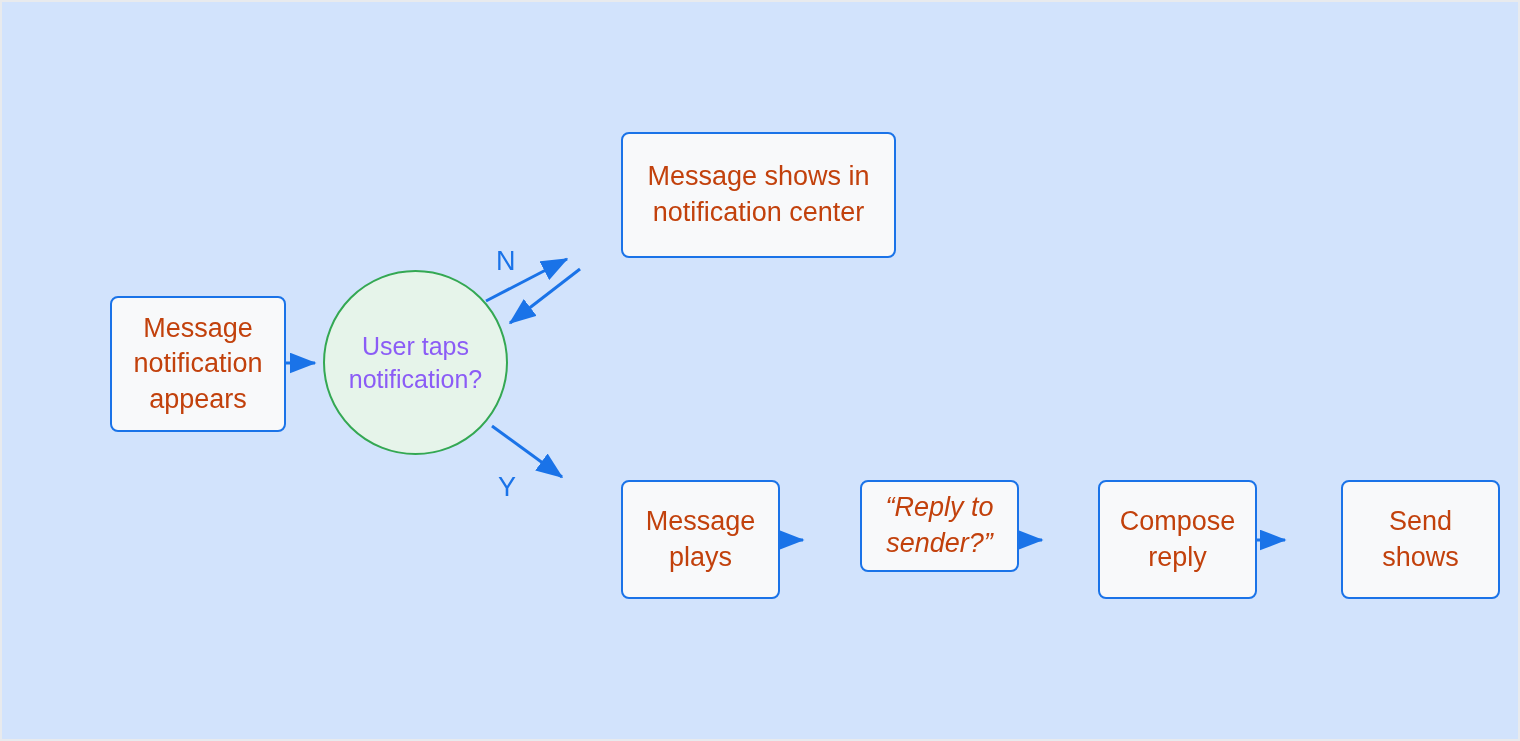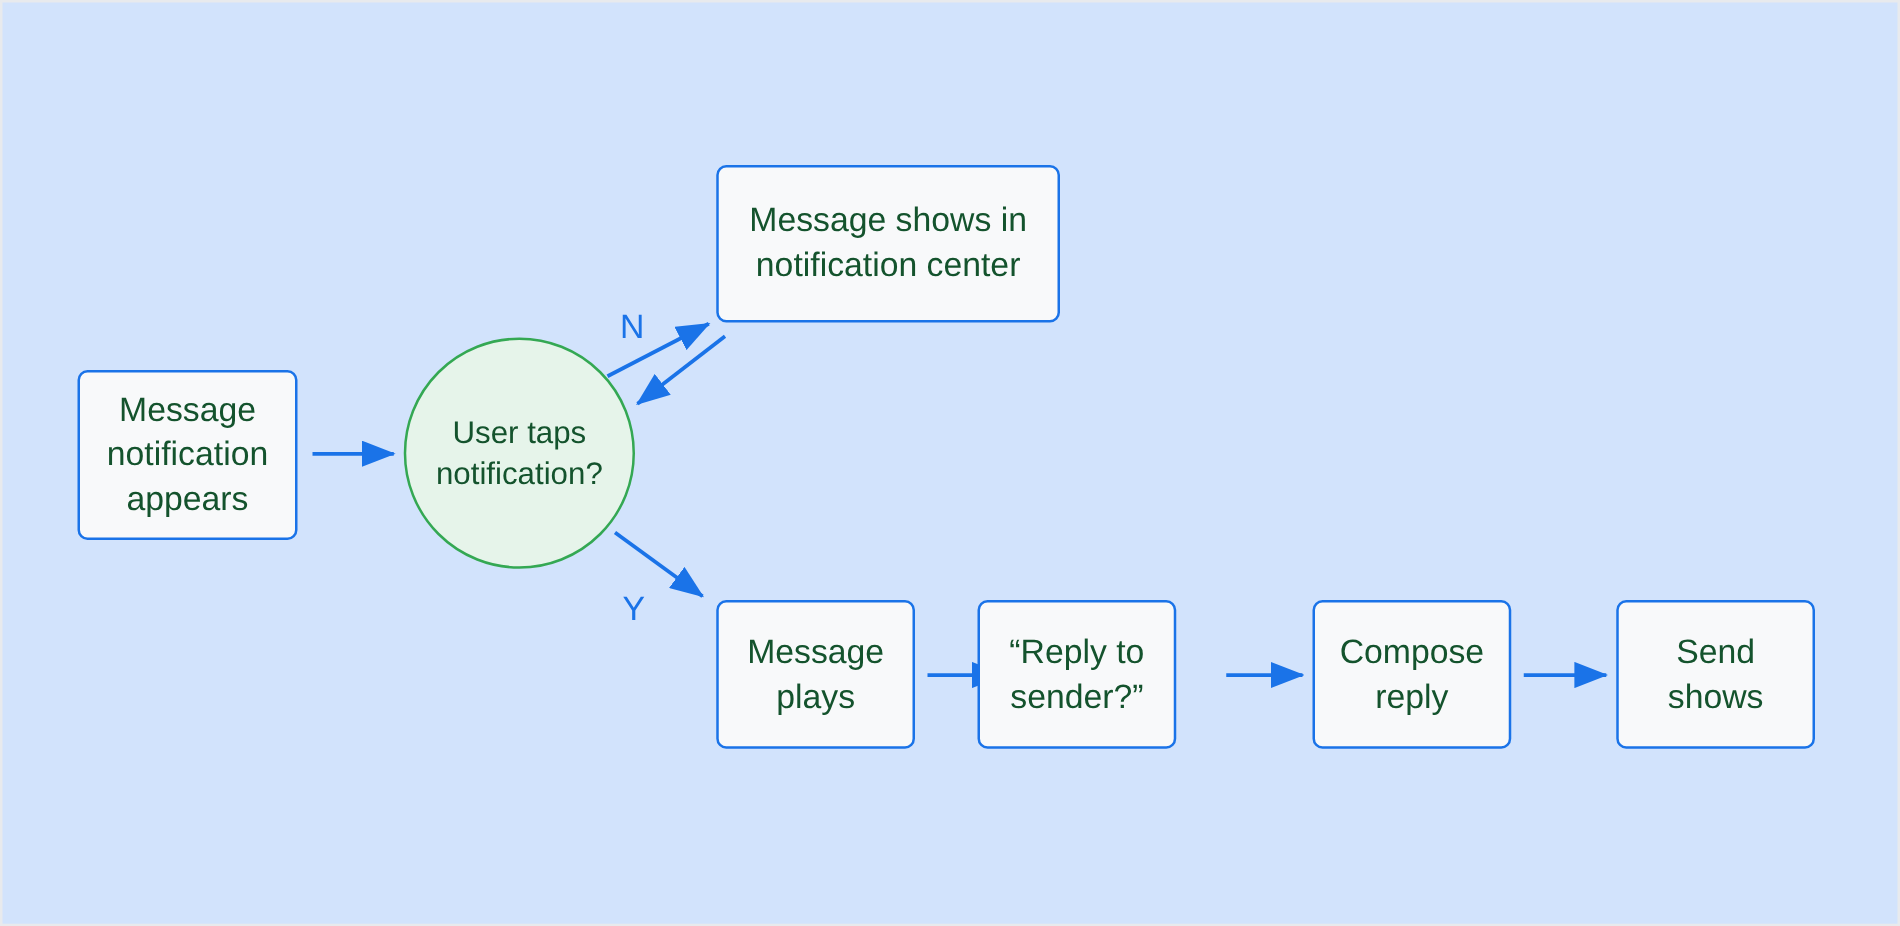--- a/index.html
+++ b/index.html
@@ -31,28 +31,29 @@
     display: flex;
     align-items: center;
     justify-content: center;
     text-align: center;
     line-height: 1.32;
   }
   .node-rect {
     background: #f8f9fa;
     border: 2px solid #1a73e8;
     border-radius: 8px;
-    color: #14532d;
+    color: #c2410c;
     font-size: 27px;
+    margin-left: 48px;
   }
   .node-circle {
     background: #e6f4ea;
     border: 2px solid #34a853;
     border-radius: 50%;
-    color: #14532d;
+    color: #8b5cf6;
     font-size: 25px;
   }
   .node-label {
     display: block;
     white-space: pre-line;
     padding: 0 10px;
   }
   .edge-label {
     position: absolute;
     color: #1a73e8;
@@ -116,21 +117,21 @@
   <div class="node node-rect" style="left:571px; top:130px; width:275px; height:126px;">
     <span class="node-label">Message shows in
 notification center</span>
   </div>
 
   <div class="node node-rect" style="left:571px; top:478px; width:159px; height:119px;">
     <span class="node-label">Message
 plays</span>
   </div>
 
-  <div class="node node-rect" style="left:780px; top:478px; width:159px; height:119px;">
+  <div class="node node-rect" style="left:810px; top:478px; width:159px; height:92px;font-style:italic;">
     <span class="node-label">“Reply to
 sender?”</span>
   </div>
 
   <div class="node node-rect" style="left:1048px; top:478px; width:159px; height:119px;">
     <span class="node-label">Compose
 reply</span>
   </div>
 
   <div class="node node-rect" style="left:1291px; top:478px; width:159px; height:119px;">

